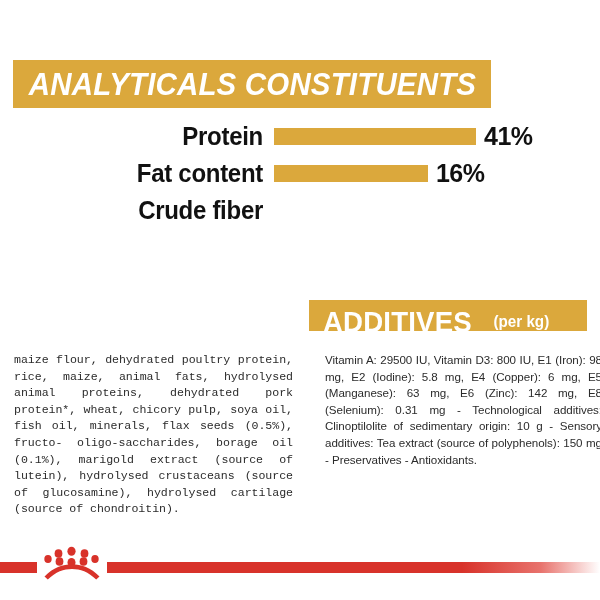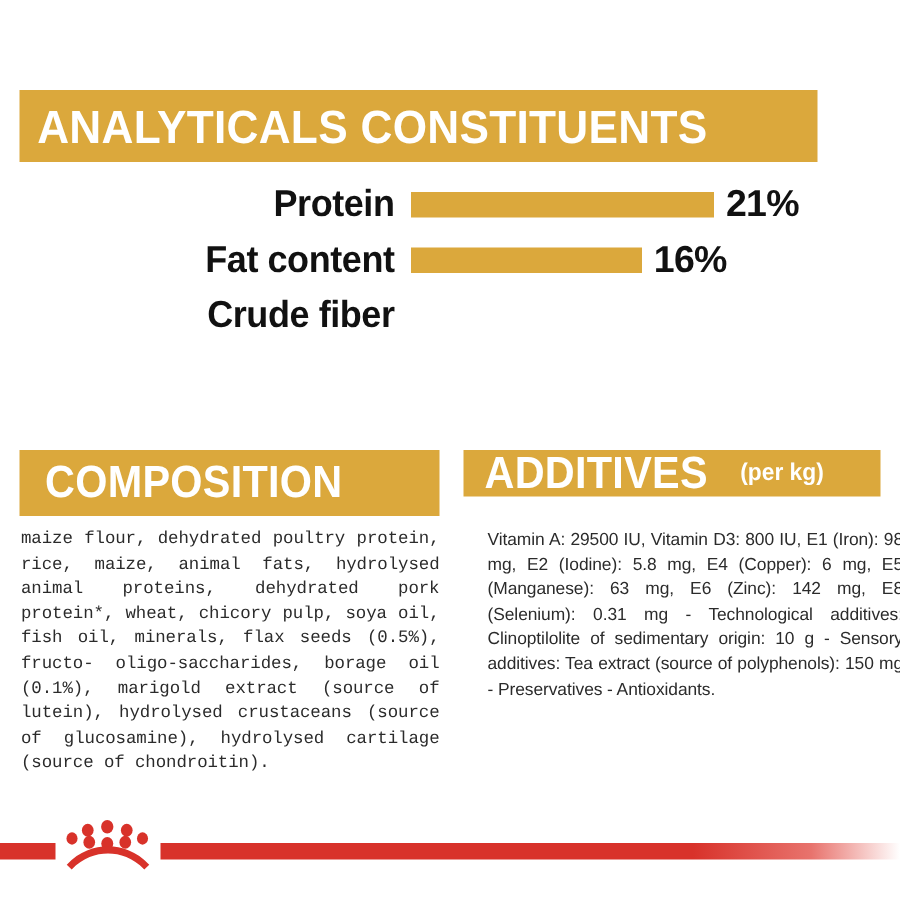--- a/index.html
+++ b/index.html
@@ -33,23 +33,24 @@
     letter-spacing: 0.2px;
     white-space: nowrap;
     transform: scaleX(0.92);
     transform-origin: left center;
   }
 
   
   #analytics-band {
     left: 13px;
     top: 60px;
-    width: 532px;
+    width: 478px;
     height: 48px;
-    justify-content: flex-start;
+    justify-content: center;
+    font-style: italic;
   }
   #analytics-band .band-title {
     font-size: 31px;
     line-height: 31px;
     transform: scaleX(0.95);
     transform-origin: center center;
   }
 
   
   #bars {
@@ -109,21 +110,21 @@
     font-size: 30px;
     line-height: 30px;
   }
 
   #additives-band {
     left: 309px;
     top: 300px;
     width: 278px;
     height: 31px;
     padding-left: 14px;
-    align-items: center;
+    align-items: flex-start;
   }
   #additives-band .band-title {
     font-size: 30px;
     line-height: 44px;
   }
   #additives-band .band-sub {
     color: #ffffff;
     font-weight: bold;
     font-size: 16px;
     line-height: 44px;
@@ -185,41 +186,38 @@
   <div class="band" id="analytics-band">
     <span class="band-title">ANALYTICALS CONSTITUENTS</span>
   </div>
 
   <div id="bars">
 
     <div class="bar-row">
       <span class="bar-label">Protein</span>
       <span class="bar-track">
         <span class="bar-fill" id="bar-fill-0" style="width: 202px; background: rgb(219, 168, 60);"></span>
-        <span class="bar-value">21%</span>
+        <span class="bar-value">41%</span>
       </span>
     </div>
 
     <div class="bar-row">
       <span class="bar-label">Fat content</span>
       <span class="bar-track">
         <span class="bar-fill" id="bar-fill-1" style="width: 153.905px; background: rgb(219, 168, 60);"></span>
         <span class="bar-value">16%</span>
       </span>
     </div>
 
     <div class="bar-row">
       <span class="bar-label">Crude fiber</span>
     </div>
 
   </div>
 
-  <div class="band" id="composition-band">
-    <span class="band-title">COMPOSITION</span>
-  </div>
   <div class="body-text" id="composition-text">maize flour, dehydrated poultry protein, rice, maize, animal fats, hydrolysed animal proteins, dehydrated pork protein*, wheat, chicory pulp, soya oil, fish oil, minerals, flax seeds (0.5%), fructo- oligo-saccharides, borage oil (0.1%), marigold extract (source of lutein), hydrolysed crustaceans (source of glucosamine), hydrolysed cartilage (source of chondroitin).</div>
 
   <div class="band" id="additives-band">
     <span class="band-title">ADDITIVES</span>
     <span class="band-sub">(per kg)</span>
   </div>
   <div class="body-text" id="additives-text">Vitamin A: 29500 IU, Vitamin D3: 800 IU, E1 (Iron): 98 mg, E2 (Iodine): 5.8 mg, E4 (Copper): 6 mg, E5 (Manganese): 63 mg, E6 (Zinc): 142 mg, E8 (Selenium): 0.31 mg - Technological additives: Clinoptilolite of sedimentary origin: 10 g - Sensory additives: Tea extract (source of polyphenols): 150 mg - Preservatives - Antioxidants.</div>
 
   <div id="footer-rule-left"></div>
   <div id="footer-rule-right"></div>

